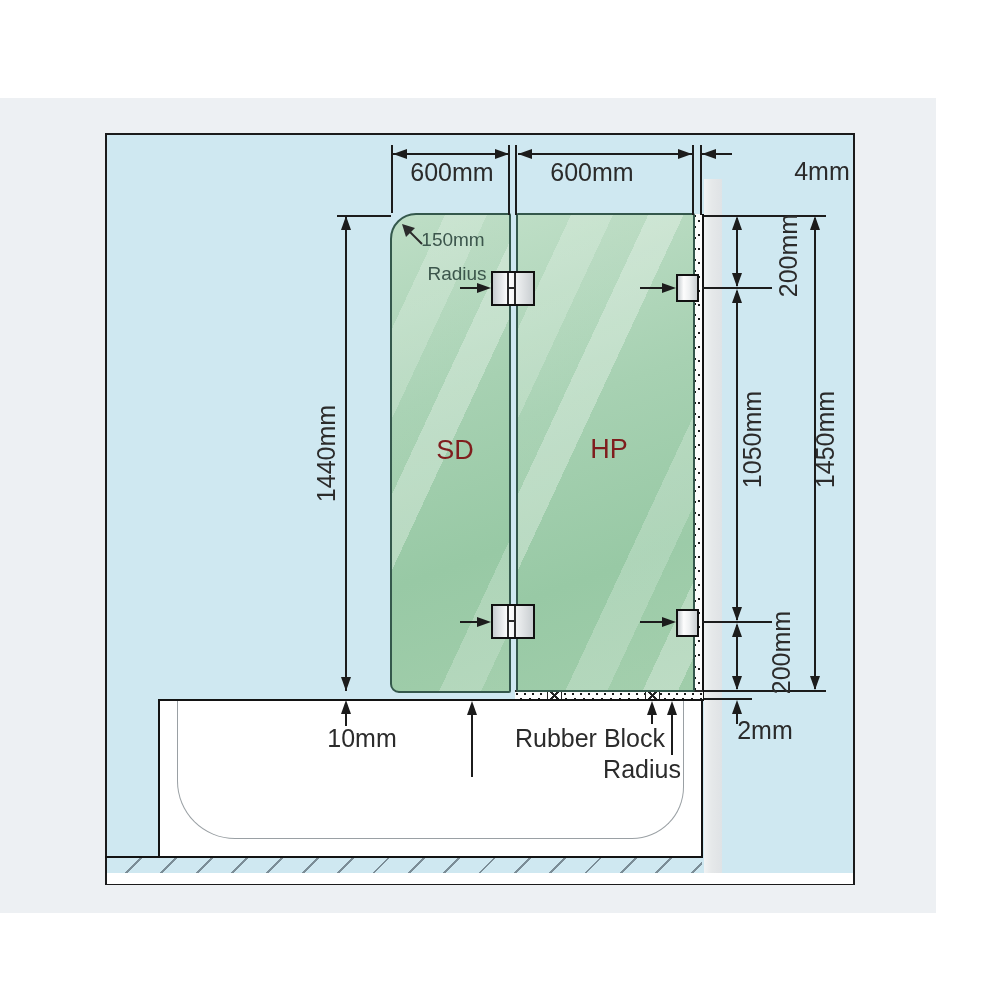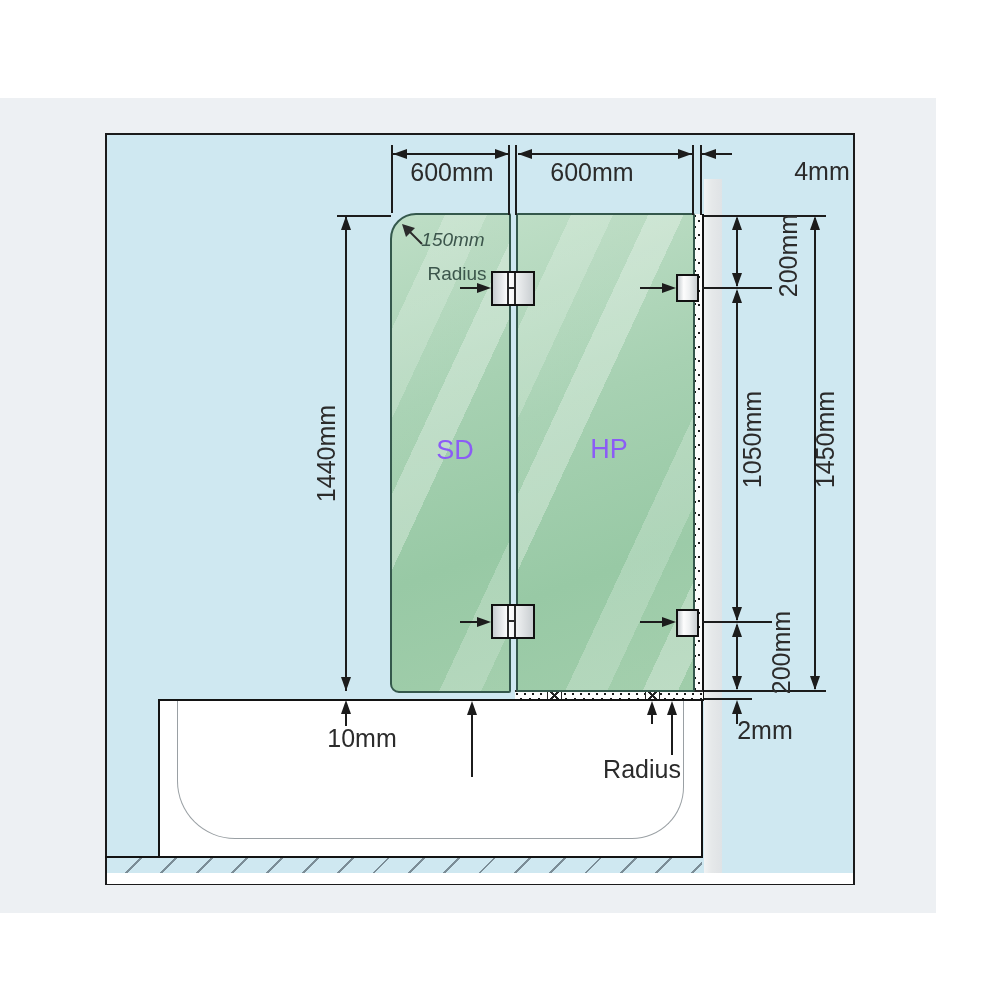--- a/index.html
+++ b/index.html
@@ -32,21 +32,21 @@
            background:
              repeating-linear-gradient(115deg,
                rgba(255,255,255,0.00) 0 48px,
                rgba(255,255,255,0.22) 48px 86px,
                rgba(255,255,255,0.04) 86px 118px,
                rgba(255,255,255,0.30) 118px 150px,
                rgba(255,255,255,0.00) 150px 196px),
              linear-gradient(160deg,#bedec6 0%,#a7d1b2 38%,#98c9a5 72%,#a0cdaa 100%); }
   .glass-sd { left:390px; top:213px; width:121px; height:480px; border-radius:26px 2px 2px 9px; }
   .glass-hp { left:516px; top:213px; width:179px; height:479px; border-radius:2px; }
-  .panel-lbl { font-size:27px; color:#8b5cf6; text-align:center; z-index:4; }
+  .panel-lbl { font-size:27px; color:#7f1d1d; text-align:center; z-index:4; }
 
   
   .tub-outer { left:158px; top:699px; width:545px; height:159px; background:#fff;
                border:2px solid #131313; border-bottom:none; z-index:4; }
   .tub-inner { left:177px; top:701px; width:507px; height:138px; border:1.5px solid #9aa0a4;
                border-top:none; border-radius:0 0 52px 58px; z-index:4; }
   .floor-line { left:105px; top:856px; width:598px; height:2px; background:#131313; z-index:4; }
   .hatch { left:107px; top:858px; width:595px; height:15px; z-index:4;
            background:repeating-linear-gradient(135deg, rgba(0,0,0,0) 0 23px, #7b8d97 23px 25px); }
   .floor-white { left:107px; top:873px; width:746px; height:11px; background:#ffffff; z-index:4; }
@@ -116,21 +116,21 @@
   <div class="abs tri tri-right" style="left:477px; top:617px;"></div>
   <div class="abs hl" style="left:640px; top:287px; width:24px;"></div>
   <div class="abs tri tri-right" style="left:662px; top:283px;"></div>
   <div class="abs hl" style="left:640px; top:621px; width:24px;"></div>
   <div class="abs tri tri-right" style="left:662px; top:617px;"></div>
 
   <svg class="abs" style="left:398px; top:221px; z-index:7;" width="30" height="28">
     <line x1="24" y1="23" x2="9" y2="8" stroke="#2b2b2b" stroke-width="2"></line>
     <polygon points="4,3 17,7 8,16" fill="#2b2b2b"></polygon>
   </svg>
-  <div class="abs radius-note" style="left:417px; top:230px; width:72px;font-style:italic;">150mm</div>
+  <div class="abs radius-note" style="left:417px; top:230px; width:72px;">150mm</div>
   <div class="abs radius-note" style="left:421px; top:264px; width:72px;">Radius</div>
 
   <div class="abs vl" style="left:391px; top:145px; height:68px;"></div>
   <div class="abs vl" style="left:508px; top:145px; height:70px;"></div>
   <div class="abs vl" style="left:515px; top:145px; height:70px;"></div>
   <div class="abs vl" style="left:692px; top:145px; height:70px;"></div>
   <div class="abs vl" style="left:700px; top:145px; height:70px;"></div>
 
   <div class="abs hl" style="left:393px; top:153px; width:116px;"></div>
   <div class="abs tri tri-left" style="left:393px; top:149px;"></div>
@@ -154,20 +154,21 @@
 
   <div class="abs tri tri-up" style="left:341px; top:700px;"></div>
   <div class="abs vl" style="left:345px; top:712px; height:14px;"></div>
   <div class="abs lbl" style="left:320px; top:724px; width:84px;">10mm</div>
 
   <div class="abs tri tri-up" style="left:467px; top:701px;"></div>
   <div class="abs vl" style="left:471px; top:713px; height:64px;"></div>
 
   <div class="abs tri tri-up" style="left:647px; top:701px;"></div>
   <div class="abs vl" style="left:651px; top:713px; height:11px;"></div>
+  <div class="abs lbl" style="left:512px; top:724px; width:156px;">Rubber Block</div>
 
   <div class="abs tri tri-up" style="left:667px; top:701px;"></div>
   <div class="abs vl" style="left:671px; top:713px; height:42px;"></div>
   <div class="abs lbl" style="left:575px; top:755px; width:134px;">Radius</div>
 
   <div class="abs hl" style="left:704px; top:215px; width:122px;"></div>
   <div class="abs hl" style="left:702px; top:287px; width:70px;"></div>
   <div class="abs hl" style="left:702px; top:621px; width:70px;"></div>
   <div class="abs hl" style="left:704px; top:690px; width:122px;"></div>
 

